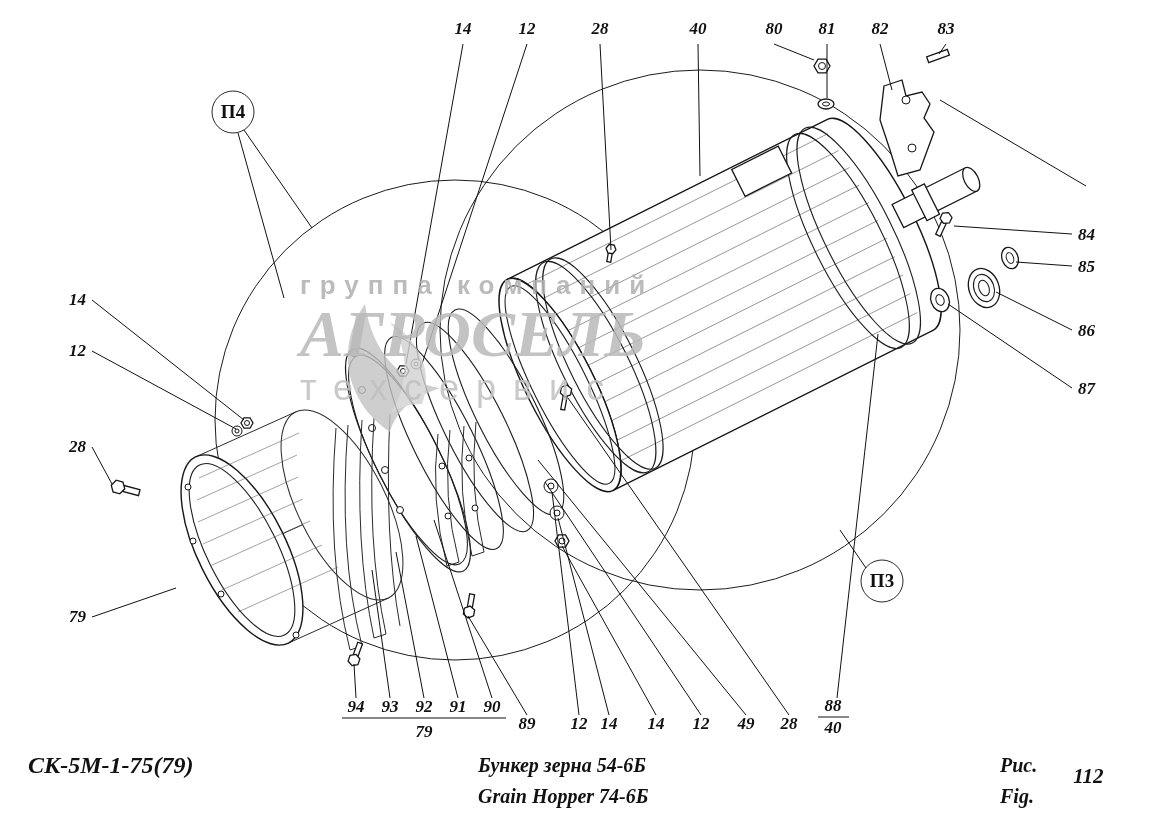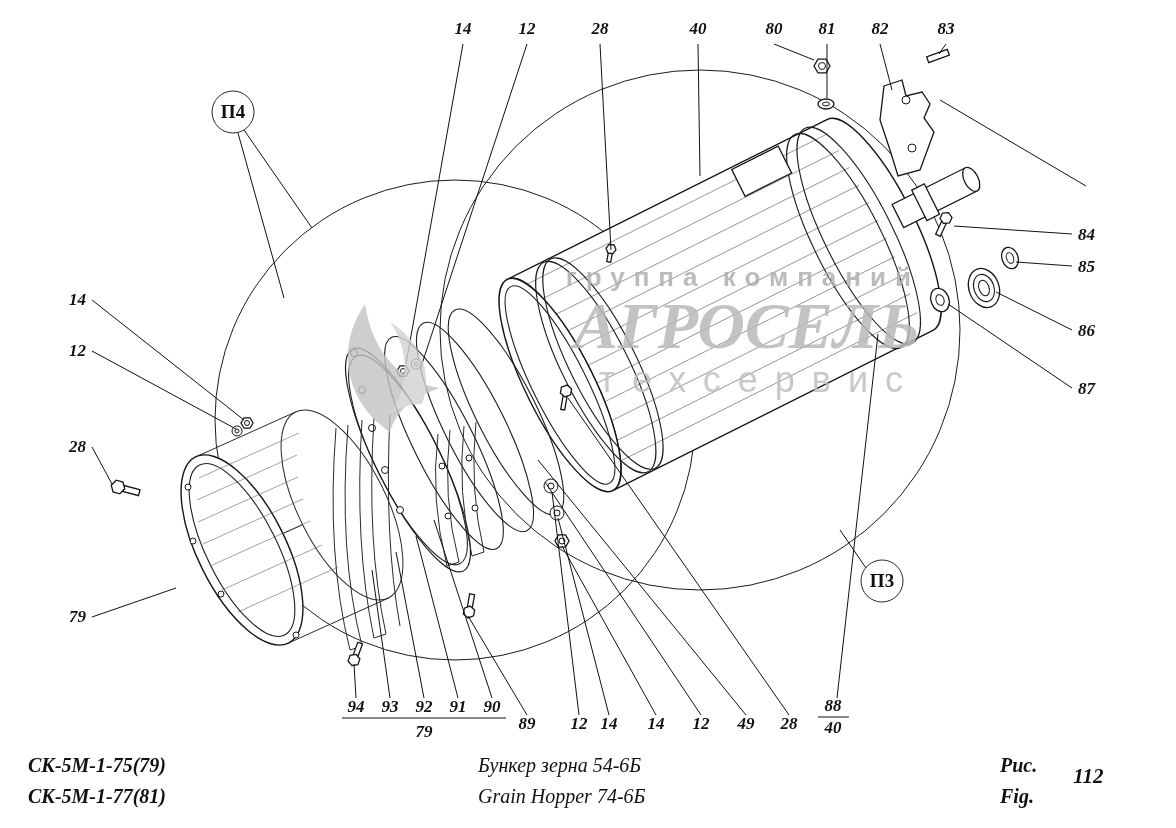--- a/index.html
+++ b/index.html
@@ -16,34 +16,34 @@
   .part{fill:#ffffff;stroke:#161616;stroke-width:1.3;}
   .hole{fill:#ffffff;stroke:#161616;stroke-width:1;}
   .ldr{stroke:#111;stroke-width:1;}
 
   
   .num{font-family:"Liberation Serif",serif;font-style:italic;font-weight:700;
        font-size:17px;fill:#111;}
   .view-label{font-family:"Liberation Serif",serif;font-weight:700;font-size:19px;fill:#111;}
 
   
-  .watermark{position:absolute;left:300px;top:262px;width:620px;text-align:right;
+  .watermark{position:absolute;left:300px;top:270px;width:620px;text-align:left;
              pointer-events:none;z-index:5;opacity:.85;}
   .wm1{font-family:"Liberation Sans",sans-serif;font-weight:700;font-size:26px;
        letter-spacing:9px;color:#b0b0b0;}
   .wm2{font-family:"Liberation Serif",serif;font-style:italic;font-weight:700;
        font-size:66px;line-height:66px;color:#b9b9b9;}
   .wm3{font-family:"Liberation Sans",sans-serif;font-weight:400;font-size:36px;
        letter-spacing:17px;color:#c0c0c0;}
   .wm-ornament{position:absolute;left:330px;top:292px;z-index:4;pointer-events:none;opacity:.8;}
 
   
   .footer-left{position:absolute;left:28px;top:750px;font-style:italic;font-weight:700;
-               font-size:20px;line-height:31px;color:#111;text-align:right;}
-  .footer-center{position:absolute;left:478px;top:750px;font-style:italic;font-weight:400;
+               font-size:24px;line-height:31px;color:#111;text-align:right;}
+  .footer-center{position:absolute;left:478px;top:750px;font-style:italic;font-weight:700;
                font-size:20px;line-height:31px;color:#111;}
   .footer-right{position:absolute;left:1000px;top:750px;display:flex;color:#111;justify-content:flex-end;}
   .footer-right .figcol{font-style:italic;font-weight:700;font-size:20px;line-height:31px;}
   .footer-right .fignum{font-style:italic;font-weight:700;font-size:21px;margin-left:36px;
                padding-top:14px;}
 </style>
 </head>
 <body>
 
 <div class="page">
@@ -325,21 +325,20 @@
   </svg>
 
   <div class="watermark">
     <div class="wm1">группа компаний</div>
     <div class="wm2">АГРОСЕЛЬ</div>
     <div class="wm3">техсервис</div>
   </div>
 
   <div class="footer-left">
     <div>СК-5М-1-75(79)</div>
-    <div>СК-5М-1-77(81)</div>
   </div>
   <div class="footer-center">
     <div>Бункер зерна 54-6Б</div>
     <div>Grain Hopper 74-6Б</div>
   </div>
   <div class="footer-right">
     <div class="figcol">
       <div>Рис.</div>
       <div>Fig.</div>
     </div>

